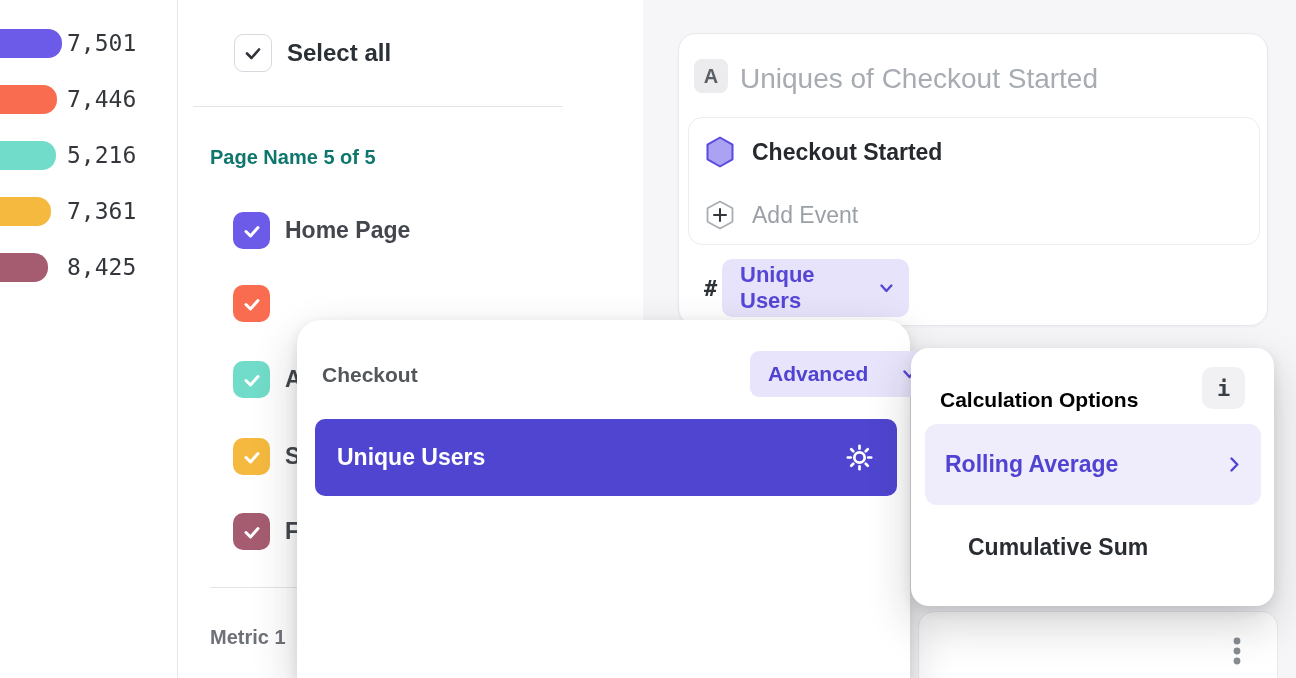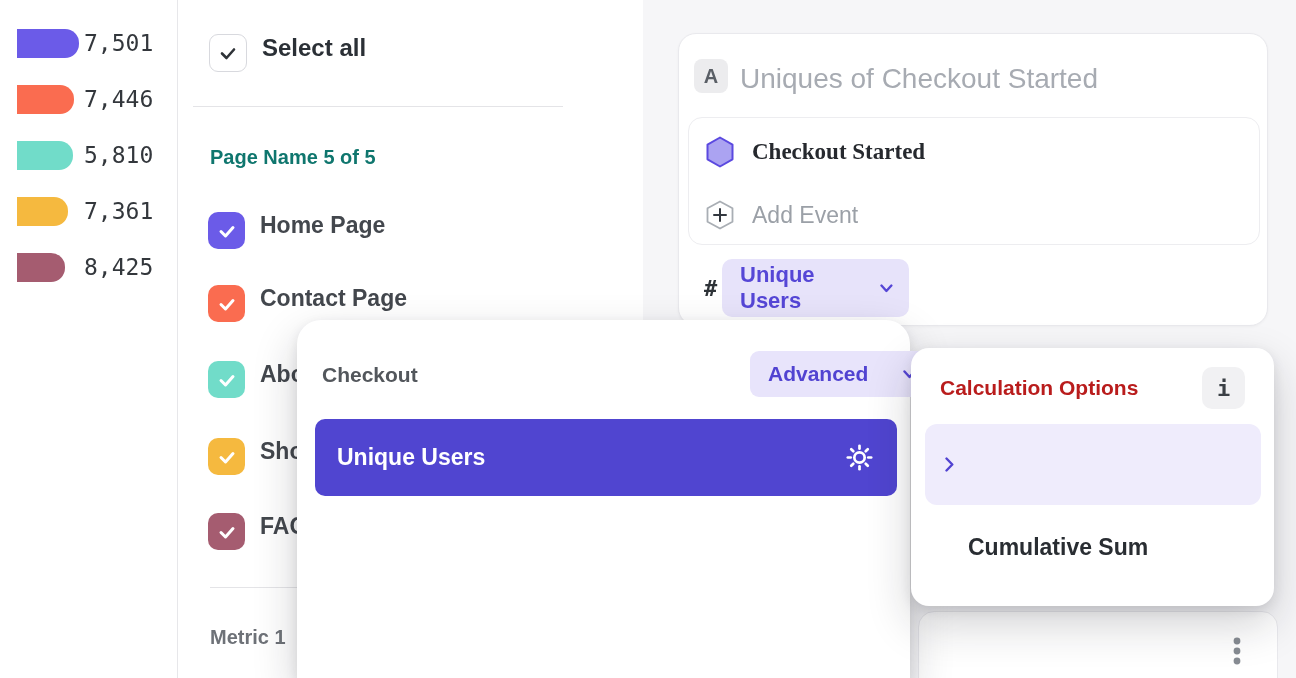--- a/index.html
+++ b/index.html
@@ -5,49 +5,49 @@
   html,body{margin:0;padding:0;}
   body{
     width:1296px;height:678px;position:relative;overflow:hidden;
     background:#ffffff;
     font-family:"Liberation Sans", sans-serif;
     -webkit-font-smoothing:antialiased;
   }
   .abs{position:absolute;}
 
   
-  .bar-row{position:absolute;left:17px;height:28px;display:flex;align-items:center;}
+  .bar-row{position:absolute;left:0;height:28px;display:flex;align-items:center;}
   .bar{height:29px;border-radius:0 14px 14px 0;flex:0 0 auto;}
   .bar-value{
     position:absolute;left:67px;top:50%;transform:translateY(-50%);
     font-family:"DejaVu Sans Mono", monospace;font-size:23px;color:#33373c;white-space:nowrap;
   }
 
   
   .vdiv{position:absolute;top:0;width:1px;height:678px;background:#e7e7ea;}
   .hdiv{position:absolute;height:1px;background:#e4e4e7;}
 
   
   .row-label{font-size:23px;font-weight:600;color:#43474d;white-space:nowrap;}
   .cb{width:37px;height:37px;border-radius:10px;display:inline-flex;align-items:center;justify-content:center;flex:0 0 auto;}
   .cb-plain{background:#fff;border:1.5px solid #d8d9de;border-radius:9px;box-sizing:border-box;}
-  .check-row{position:absolute;display:flex;align-items:flex-start;gap:15px;}
+  .check-row{position:absolute;display:flex;align-items:center;gap:15px;margin-left:25px;}
   .muted-label{font-size:20px;font-weight:600;color:#0f766e;white-space:nowrap;}
 
   
   .rbg{position:absolute;left:643px;top:0;width:653px;height:678px;background:#f6f6f8;}
   .card{background:#fff;border:1px solid #e9e9ed;border-radius:18px;box-sizing:border-box;}
   .inner-card{background:#fff;border:1px solid #ededf0;border-radius:14px;box-sizing:border-box;}
   .series-badge{
     width:34px;height:34px;border-radius:8px;background:#ececee;
     display:flex;align-items:center;justify-content:center;
     font-size:20px;font-weight:700;color:#5a5f66;
   }
   .ph-text{font-size:28px;color:#a7abb2;white-space:nowrap;}
-  .event-name{font-size:23px;font-weight:700;color:#26292e;white-space:nowrap;font-family:Liberation Serif, serif;}
+  .event-name{font-size:23px;font-weight:700;color:#26292e;white-space:nowrap;}
   .add-label{font-size:23px;color:#9ba0a7;white-space:nowrap;}
   .hash{font-family:"DejaVu Sans Mono", monospace;font-size:22px;font-weight:700;color:#2e3338;}
   .chip{
     background:#e7e3fa;border-radius:10px;display:flex;align-items:center;
     color:#5546d6;font-weight:700;
   }
   .chip svg{color:#5546d6;}
 
   
   .popup{
@@ -80,21 +80,21 @@
 <div class="bar-row" style="top:29px">
   <div class="bar" style="background-color: rgb(107, 91, 232); width: 62px;"></div>
   <div class="bar-value">7,501</div>
 </div>
 <div class="bar-row" style="top:85px">
   <div class="bar" style="background-color: rgb(250, 108, 80); width: 57px;"></div>
   <div class="bar-value">7,446</div>
 </div>
 <div class="bar-row" style="top:141px">
   <div class="bar" style="background-color: rgb(113, 220, 201); width: 56px;"></div>
-  <div class="bar-value">5,810</div>
+  <div class="bar-value">5,216</div>
 </div>
 <div class="bar-row" style="top:197px">
   <div class="bar" style="background-color: rgb(245, 185, 63); width: 51px;"></div>
   <div class="bar-value">7,361</div>
 </div>
 <div class="bar-row" style="top:253px">
   <div class="bar" style="background-color: rgb(165, 92, 112); width: 48px;"></div>
   <div class="bar-value">8,425</div>
 </div>
 
@@ -120,21 +120,20 @@
       </svg>
   </span>
   <span class="row-label">Home Page</span>
 </div>
 <div class="check-row" style="left:208px;top:285px">
   <span class="cb" style="background-color: rgb(250, 108, 80);">
     <svg width="22" height="22" viewBox="0 0 22 22">
         <polyline points="5,11.5 9.5,16 17,7.5" fill="none" stroke="#ffffff" stroke-width="3" stroke-linecap="round" stroke-linejoin="round"></polyline>
       </svg>
   </span>
-  <span class="row-label">Contact Page</span>
 </div>
 <div class="check-row" style="left:208px;top:361px">
   <span class="cb" style="background-color: rgb(113, 220, 201);">
     <svg width="22" height="22" viewBox="0 0 22 22">
         <polyline points="5,11.5 9.5,16 17,7.5" fill="none" stroke="#ffffff" stroke-width="3" stroke-linecap="round" stroke-linejoin="round"></polyline>
       </svg>
   </span>
   <span class="row-label">Abo</span>
 </div>
 <div class="check-row" style="left:208px;top:438px">
@@ -226,24 +225,25 @@
         <line x1="4.65" y1="19.35" x2="6.5" y2="17.5"></line>
         <line x1="17.5" y1="6.5" x2="19.35" y2="4.65"></line>
       </svg>
     </span>
   </div>
 
 </div>
 
 <div class="popup" style="left:911px;top:348px;width:363px;height:258px;border-radius:18px;z-index:30">
 
-  <div class="menu-title" style="position:absolute;left:29px;top:28px;color:#b91c1c">Calculation Options</div>
+  <div class="menu-title" style="position:absolute;left:29px;top:40px;color:#000000">Calculation Options</div>
 
   <div class="info-btn" style="left:291px;top:19px">i</div>
 
   <div class="lav-row" style="left:14px;top:76px;width:336px;height:81px">
+    <span>Rolling Average</span>
     <svg width="9" height="15" viewBox="0 0 9 15">
         <polyline points="1.5,1.5 7.3,7.5 1.5,13.5" fill="none" stroke="#5143d1" stroke-width="2.4" stroke-linecap="round" stroke-linejoin="round"></polyline>
       </svg>
   </div>
 
   <div class="menu-item" style="position:absolute;left:30px;top:186px;color:#292d32">Cumulative Sum</div>
 </div>
 
 </body></html>

